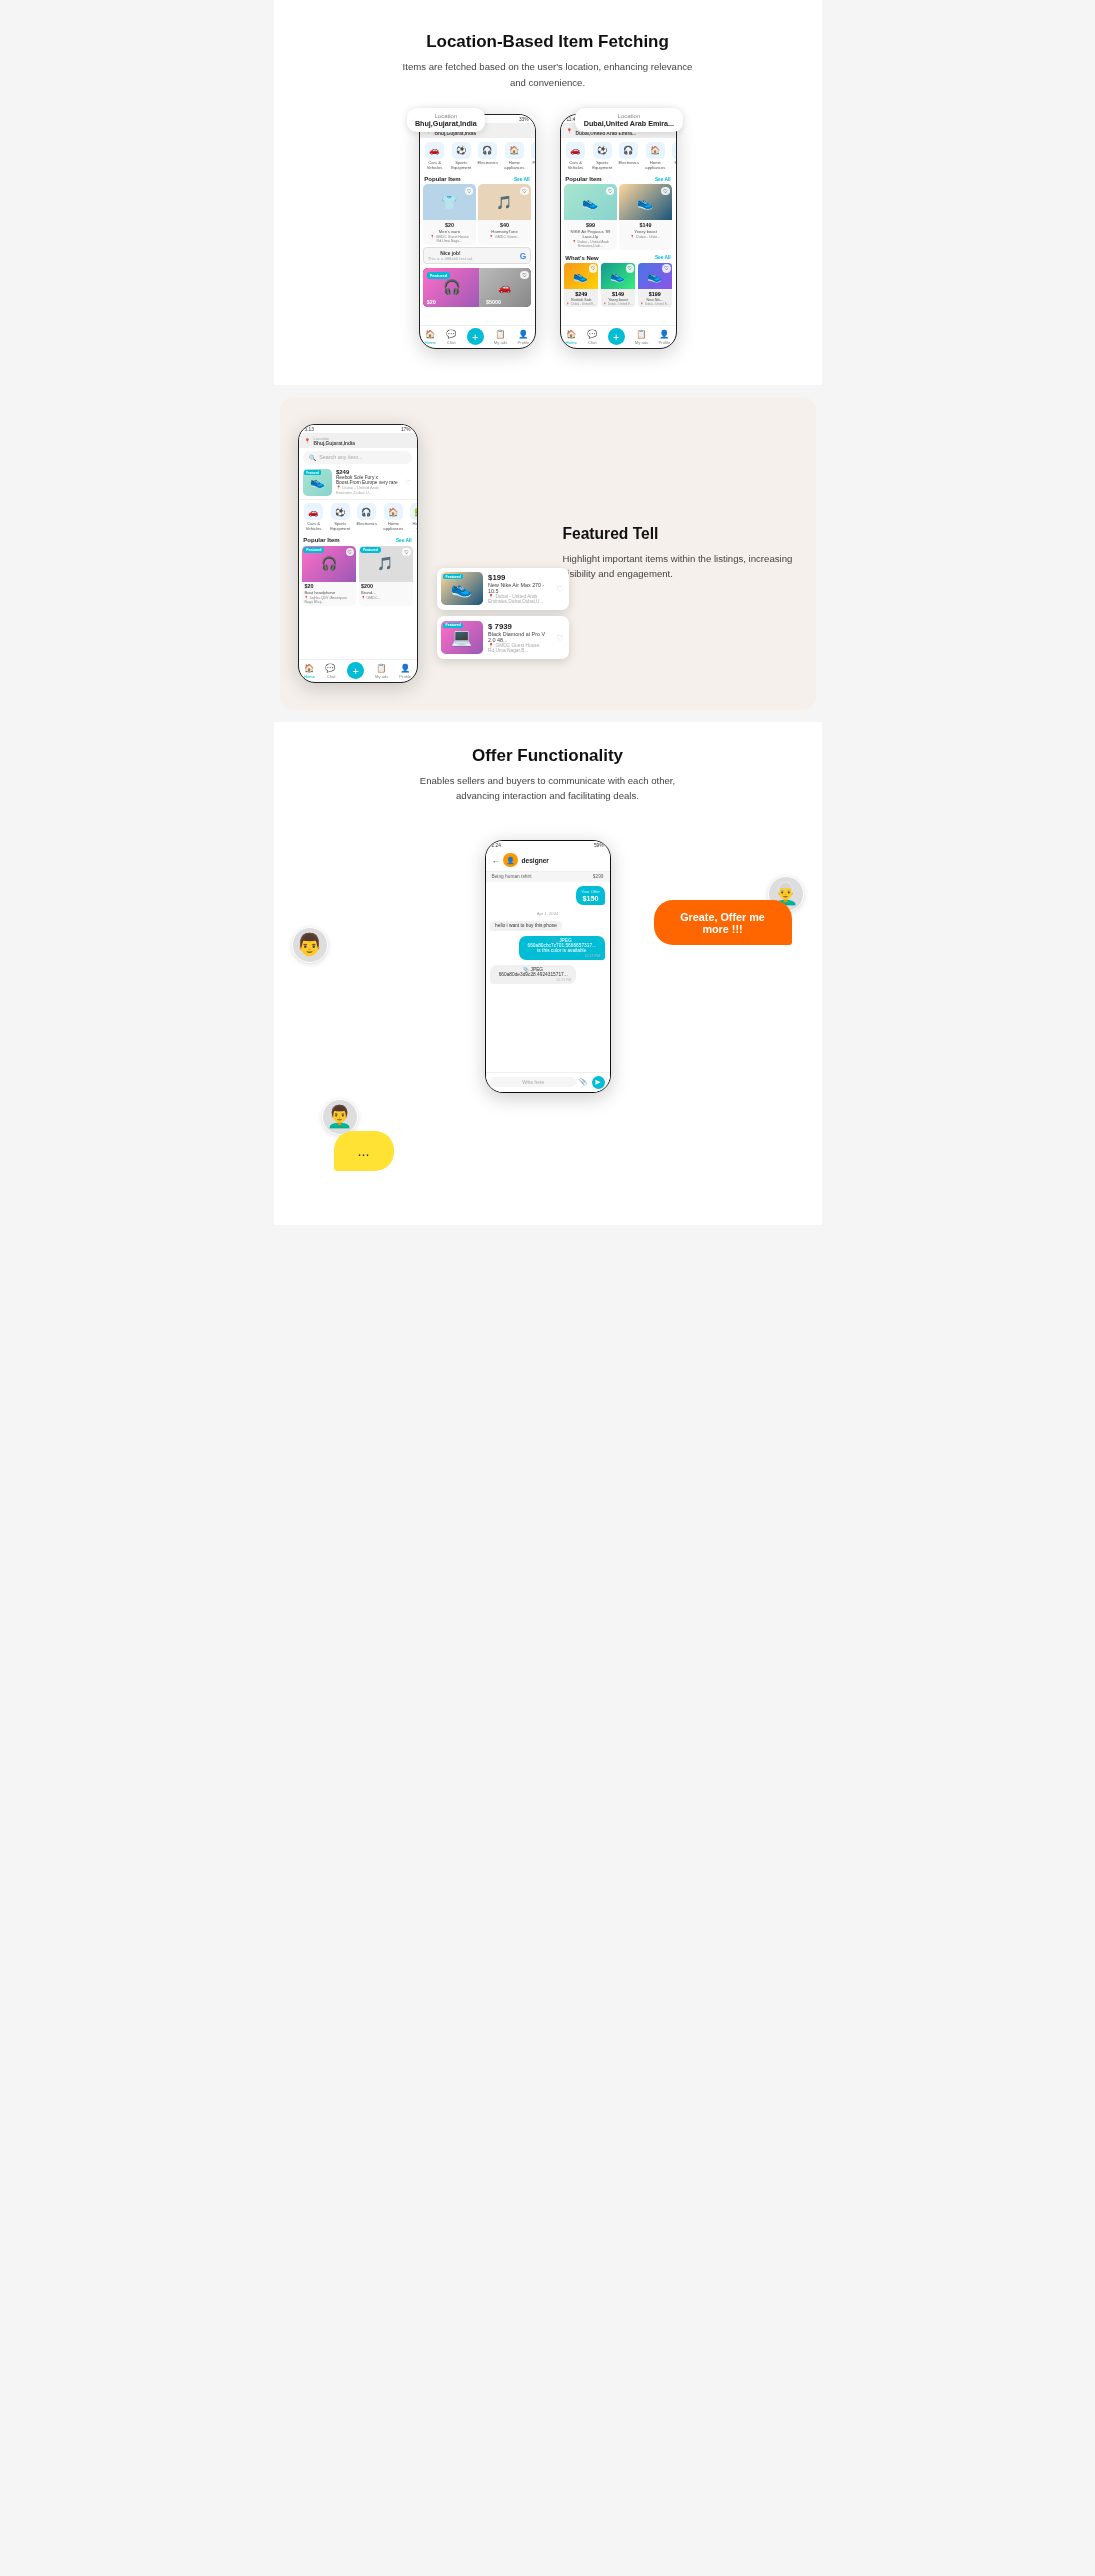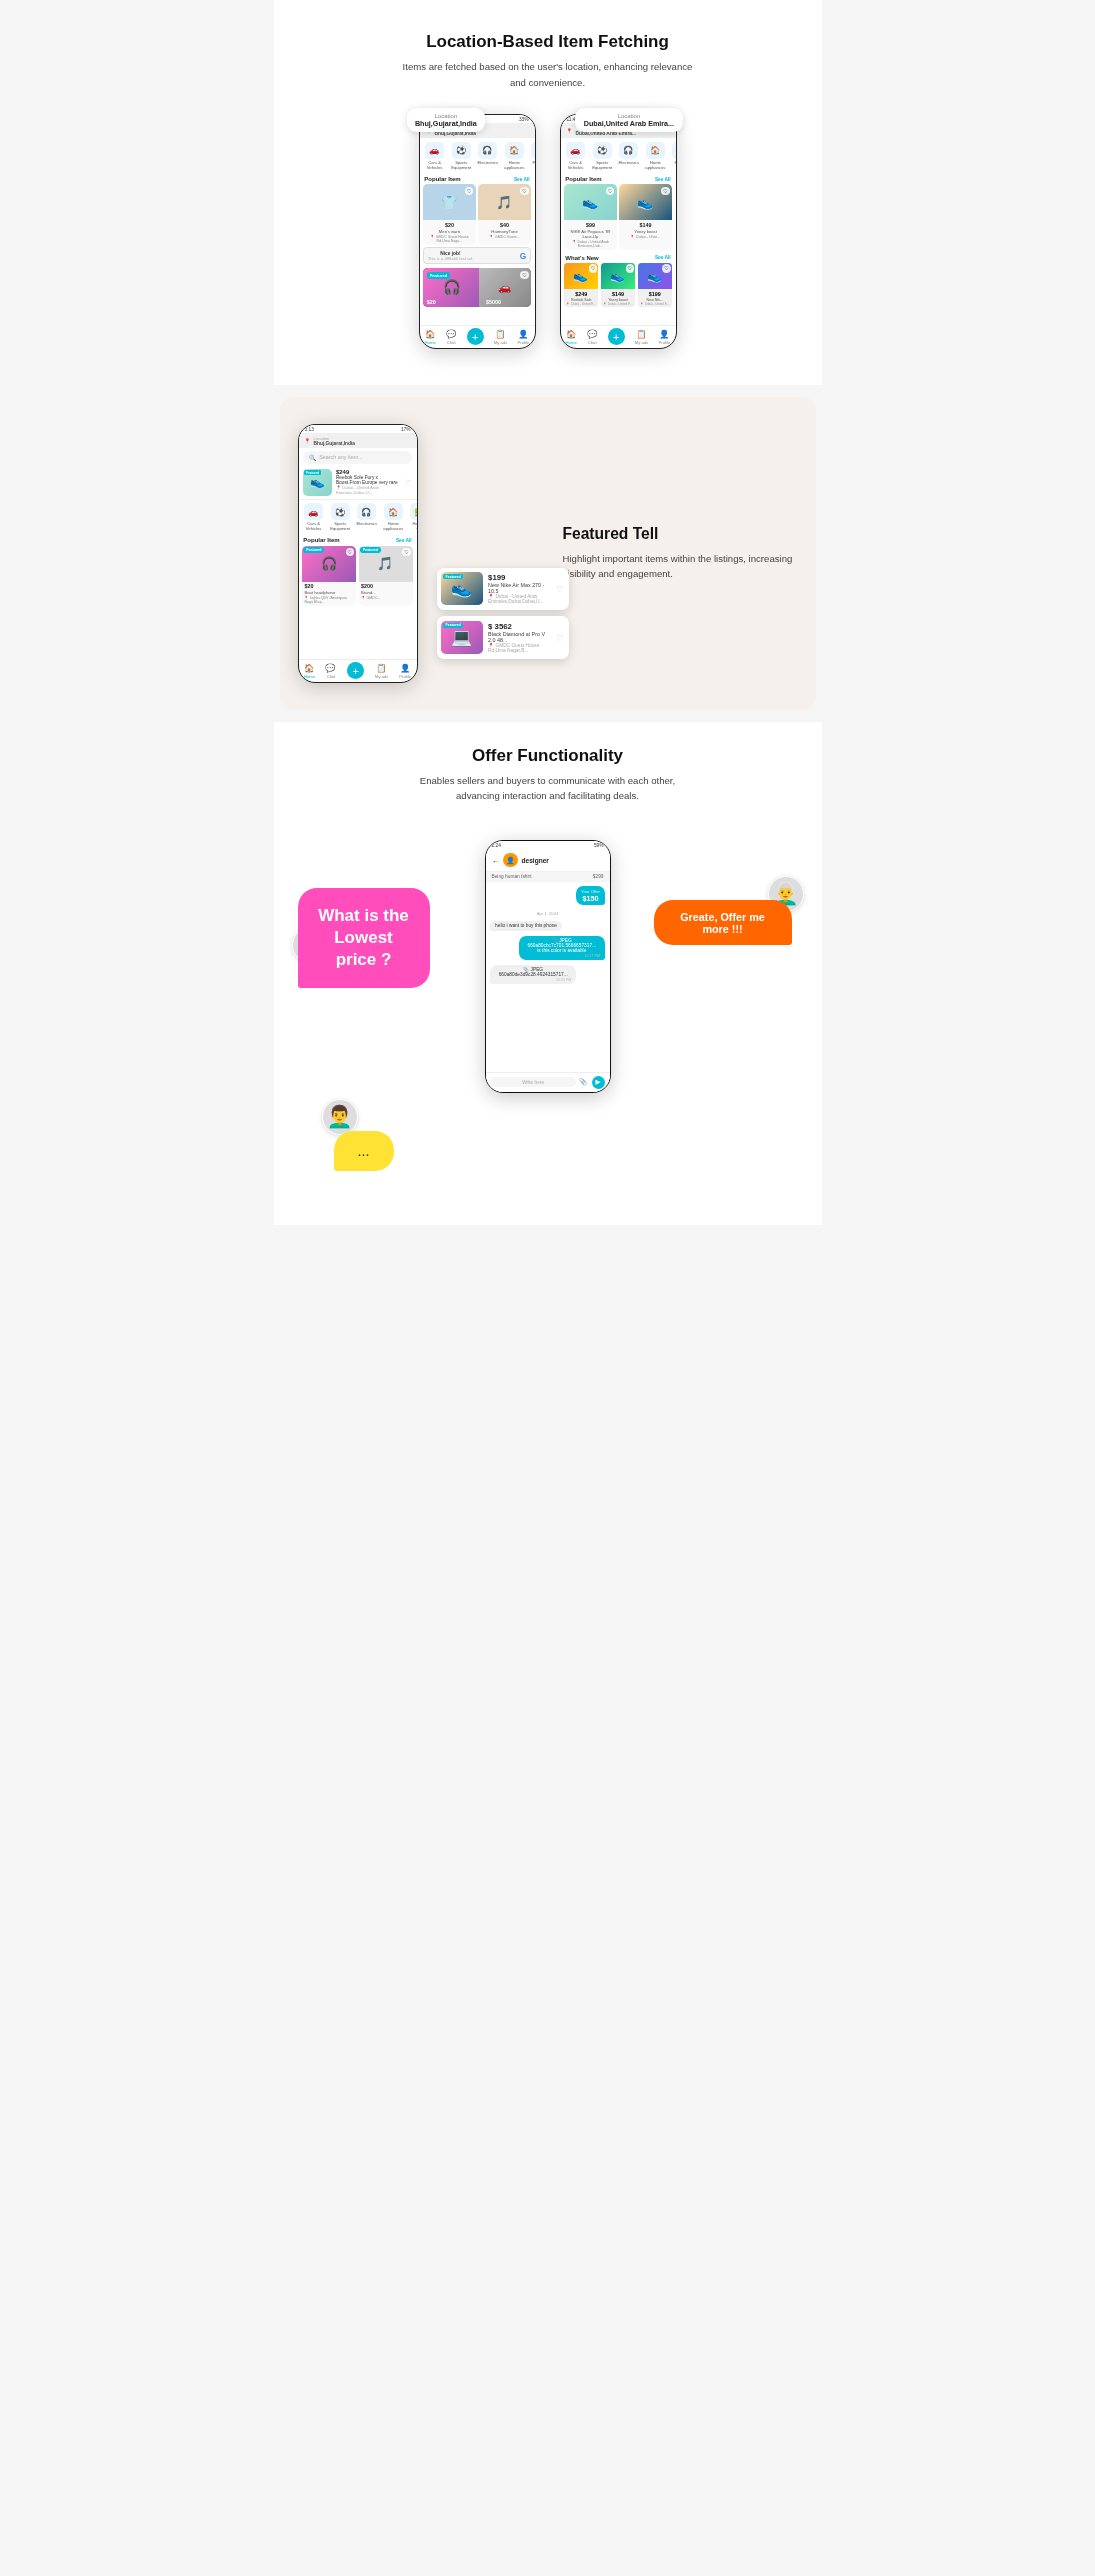--- a/index.html
+++ b/index.html
@@ -988,21 +988,21 @@
           <div class="feat-card-loc">📍 Dubai - United Arab Emirates,Dubai,Dubai,U...</div>
         </div>
         <div class="feat-card-heart">♡</div>
       </div>
       <div class="feat-card">
         <div class="feat-card-img">
           <div class="feat-card-img-inner headphones-bg">💻</div>
           <div class="feat-card-badge">Featured</div>
         </div>
         <div class="feat-card-info">
-          <div class="feat-card-price">$ 3562</div>
+          <div class="feat-card-price">$ 7939</div>
           <div class="feat-card-name">Black Diamond ai Pro V 2.0 48...</div>
           <div class="feat-card-loc">📍 GMDC Guest House Rd,Uma Nagar,B...</div>
         </div>
         <div class="feat-card-heart">♡</div>
       </div>
     </div>
   </div>
 
   <div class="section-2-right">
     <h2 class="section-title">Featured Tell</h2>
@@ -1013,21 +1013,20 @@
 <div class="section-3">
   <h1 class="section-title">Offer Functionality</h1>
   <p class="section-subtitle">Enables sellers and buyers to communicate with each other, advancing interaction and facilitating deals.</p>
 
   <div class="chat-section-content">
 
     <div class="avatar-circle avatar-1">
       <span style="font-size:21.7px;">👨</span>
     </div>
 
-    <div class="bubble-what" style="position:absolute;left:12px;top:60px;">What is the Lowest price ?</div>
 
     <div class="avatar-circle avatar-2">
       <span style="font-size:21.7px;">👨‍🦳</span>
     </div>
 
     <div class="bubble-great">Greate, Offer me more !!!</div>
 
     <div class="chat-phone-wrapper" style="position:relative;z-index:5;margin:0 auto;margin-top:12px;">
       <div class="chat-phone-frame">
         <div style="display:flex;flex-direction:column;height:100%;">

